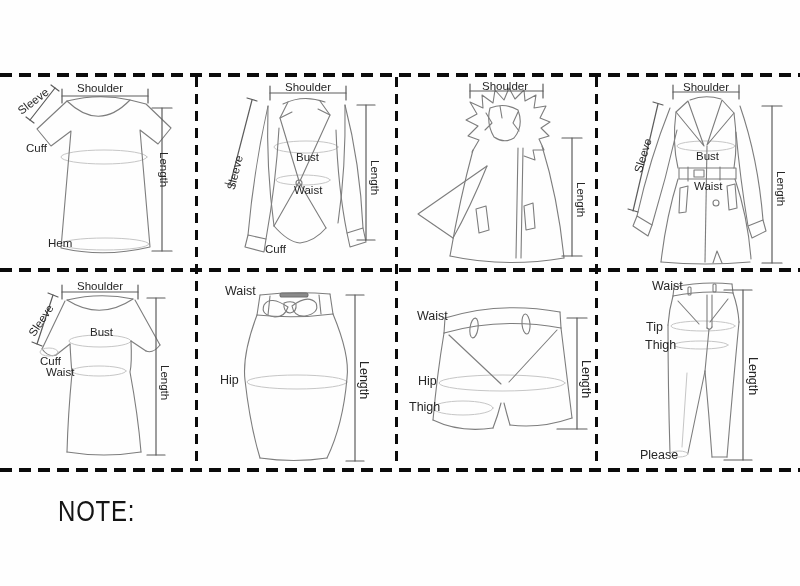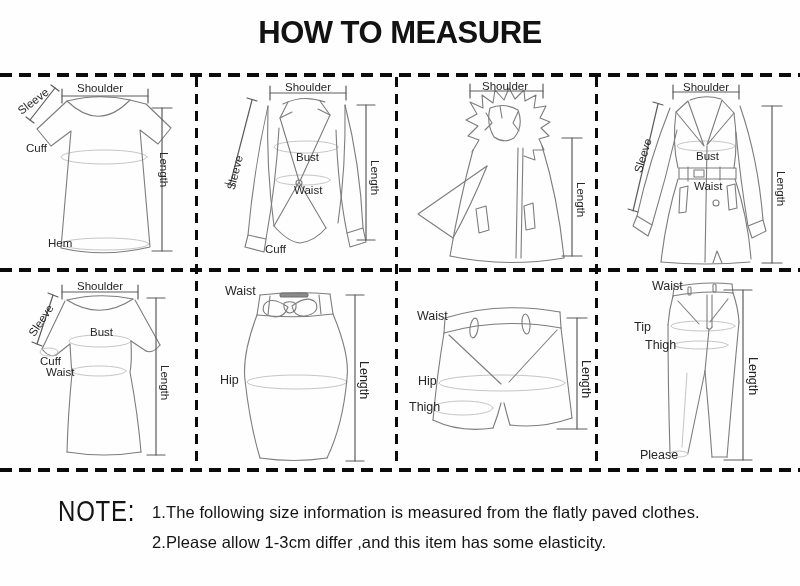--- a/index.html
+++ b/index.html
@@ -24,21 +24,20 @@
   svg .fill{fill:#8a8a8a;stroke:#6f6f6f;}
   .note-head{position:absolute;left:58px;top:494px;font-size:30px;letter-spacing:1px;
              transform:scaleX(0.8);transform-origin:left top;color:#141414;}
   .note-line{position:absolute;left:152px;font-size:16.5px;color:#141414;letter-spacing:0.1px;}
 </style>
 </head>
 <body>
 
 <div id="page">
 
-  <div class="title">HOW TO MEASURE</div>
 
   <div class="hdash" style="top:73px"></div>
   <div class="hdash" style="top:268px"></div>
   <div class="hdash" style="top:468px"></div>
   <div class="vdash" style="left:195px"></div>
   <div class="vdash" style="left:395px"></div>
   <div class="vdash" style="left:595px"></div>
 
   <div class="cell" style="left:0;top:68px;width:197px;height:202px">
     <svg width="197" height="202" viewBox="0 0 197 202">
@@ -282,23 +281,21 @@
       <path d="M88,188 Q96,150 105,106"></path>
       <path d="M105,106 Q109,150 112,192"></path>
       <line x1="112" y1="192" x2="127" y2="192"></line>
       <path d="M139,57 Q133,120 127,192"></path>
       <line class="lt" x1="87" y1="108" x2="82" y2="182"></line>
       <line class="m" x1="143" y1="25" x2="143" y2="195"></line>
       <line class="m" x1="124" y1="25" x2="152" y2="25"></line>
       <line class="m" x1="124" y1="195" x2="152" y2="195"></line>
     </svg>
     <span class="lbl big" style="left:52px;top:15px">Waist</span>
-    <span class="lbl big" style="left:34px;top:56px">Tip</span>
+    <span class="lbl big" style="left:46px;top:56px">Tip</span>
     <span class="lbl big" style="left:45px;top:74px">Thigh</span>
     <span class="lbl big" style="left:40px;top:184px">Please</span>
     <span class="lbl lbl-v big" style="left:146px;top:92px">Length</span>
   </div>
 
   <div class="note-head">NOTE:</div>
-  <div class="note-line" style="top:503px">1.The following size information is measured from the flatly paved clothes.</div>
-  <div class="note-line" style="top:533px">2.Please allow 1-3cm differ ,and this item has some elasticity.</div>
 
 </div>
 
 </body></html>

